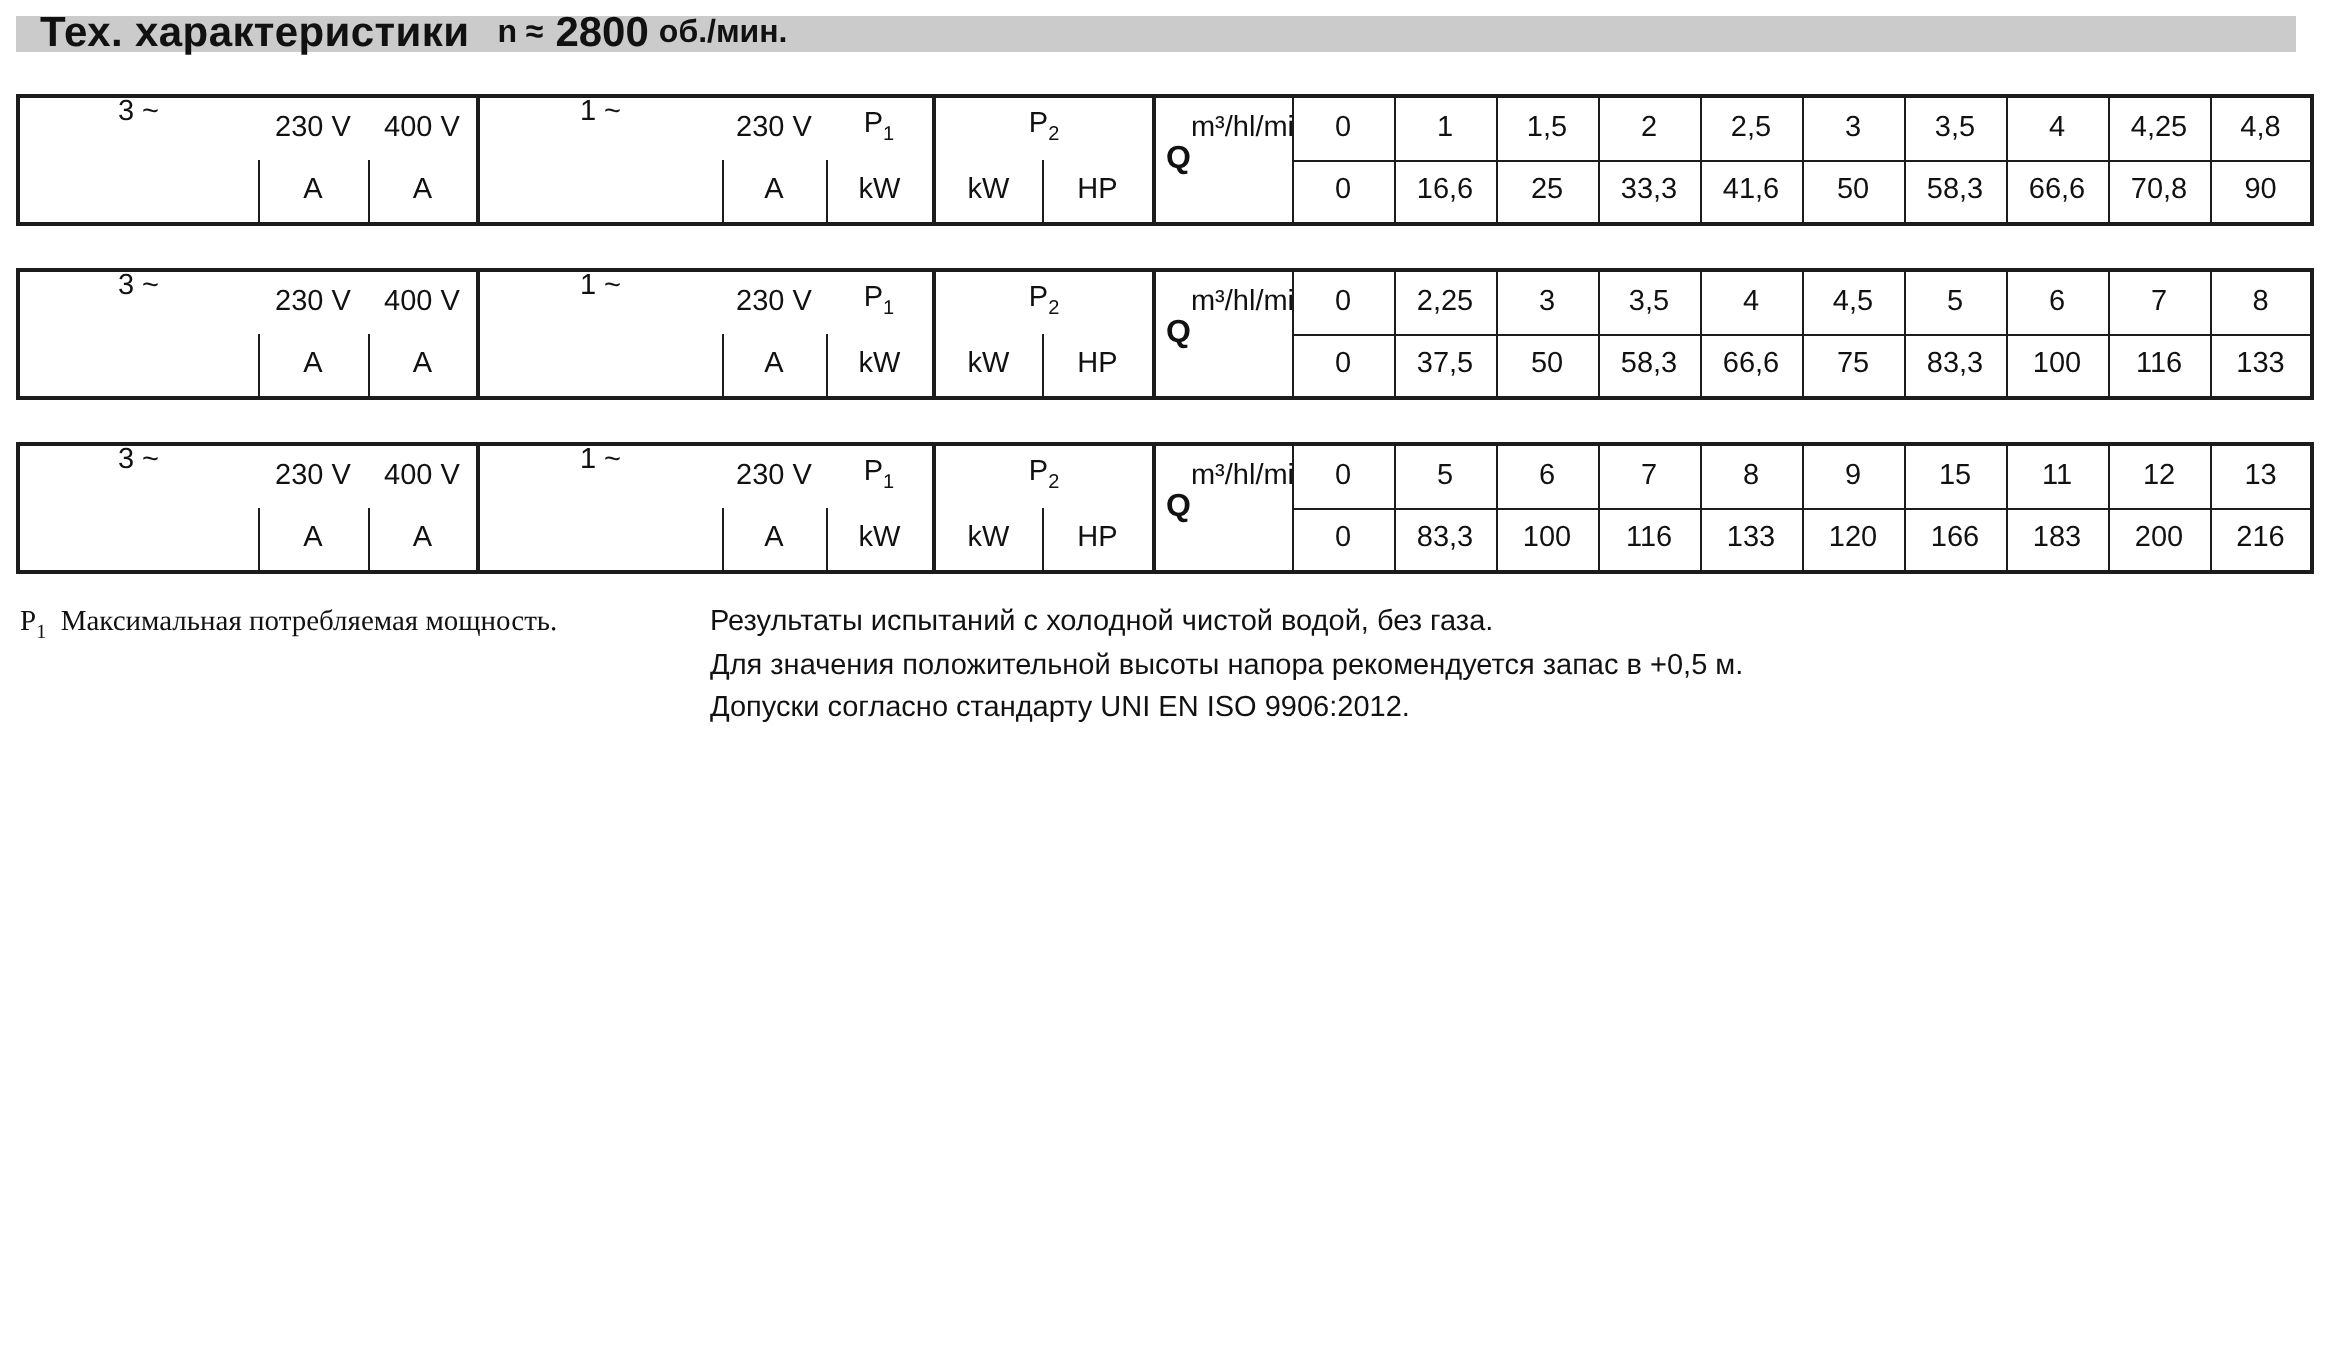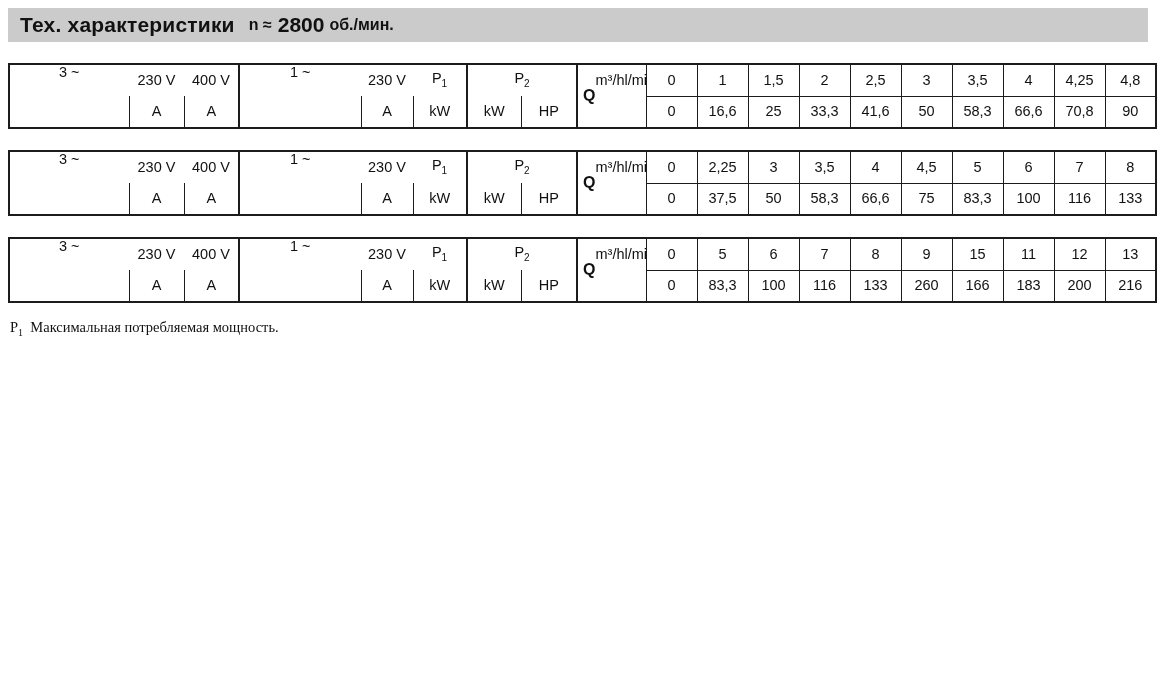--- a/index.html
+++ b/index.html
@@ -1,18 +1,18 @@
 <!DOCTYPE html>
 <html><head>
 <meta charset="utf-8">
 <style>
   :root{ --bd:#1c1c1c; --txt:#111; }
   html,body{margin:0;padding:0;background:#fff;}
   body{width:1175px;height:686px;overflow:hidden;font-family:"Liberation Sans",sans-serif;color:var(--txt);}
-  .title-bar{margin:8px 27px 0 8px;height:34px;background:#cbcbcb;display:flex;align-items:center;padding-left:12px;box-sizing:border-box;}
+  .title-bar{margin:8px 27px 0 8px;height:18px;background:#cbcbcb;display:flex;align-items:center;padding-left:12px;box-sizing:border-box;}
   .t-main{font-weight:bold;font-size:21px;letter-spacing:.2px;}
   .t-n{font-weight:bold;font-size:16px;margin-left:14px;}
   .t-val{font-weight:bold;font-size:21px;margin-left:6px;}
   .t-unit{font-weight:bold;font-size:16px;margin-left:5px;}
   .spec-wrap{margin-left:8px;}
   table.spec{border-collapse:collapse;table-layout:fixed;width:1148px;border:2px solid var(--bd);margin-top:21px;}
   table.spec td{border:1px solid var(--bd);text-align:center;font-size:14.5px;padding:0;line-height:1.05;overflow:hidden;white-space:nowrap;}
   table.spec thead tr{height:31px;}
   td.noB{border-bottom:none!important;} td.noL{border-left:none!important;}
   td.noR{border-right:none!important;} td.noT{border-top:none!important;}
@@ -246,31 +246,36 @@
             <td class="noT secR">A</td>
             <td class="noT">A</td>
             <td class="noT secR">kW</td>
             <td class="noT">kW</td>
             <td class="noT secR">HP</td>
             <td>0</td>
             <td>83,3</td>
             <td>100</td>
             <td>116</td>
             <td>133</td>
-            <td>260</td>
+            <td>120</td>
             <td>166</td>
             <td>183</td>
             <td>200</td>
             <td>216</td>
           </tr>
         </thead>
         <tbody></tbody>
       </table>
     </div>
 </div>
 
 <div class="footer">
   <div class="fn-left">
     <div class="fn-line">
       <span>P</span><sub>1</sub>&nbsp;&nbsp;<span>Максимальная потребляемая мощность.</span>
     </div>
   </div>
+  <div class="fn-right">
+    <div>Результаты испытаний с холодной чистой водой, без газа.</div>
+    <div>Для значения положительной высоты напора рекомендуется запас в +0,5 м.</div>
+    <div>Допуски согласно стандарту UNI EN ISO 9906:2012.</div>
+  </div>
 </div>
 
 </body></html>

